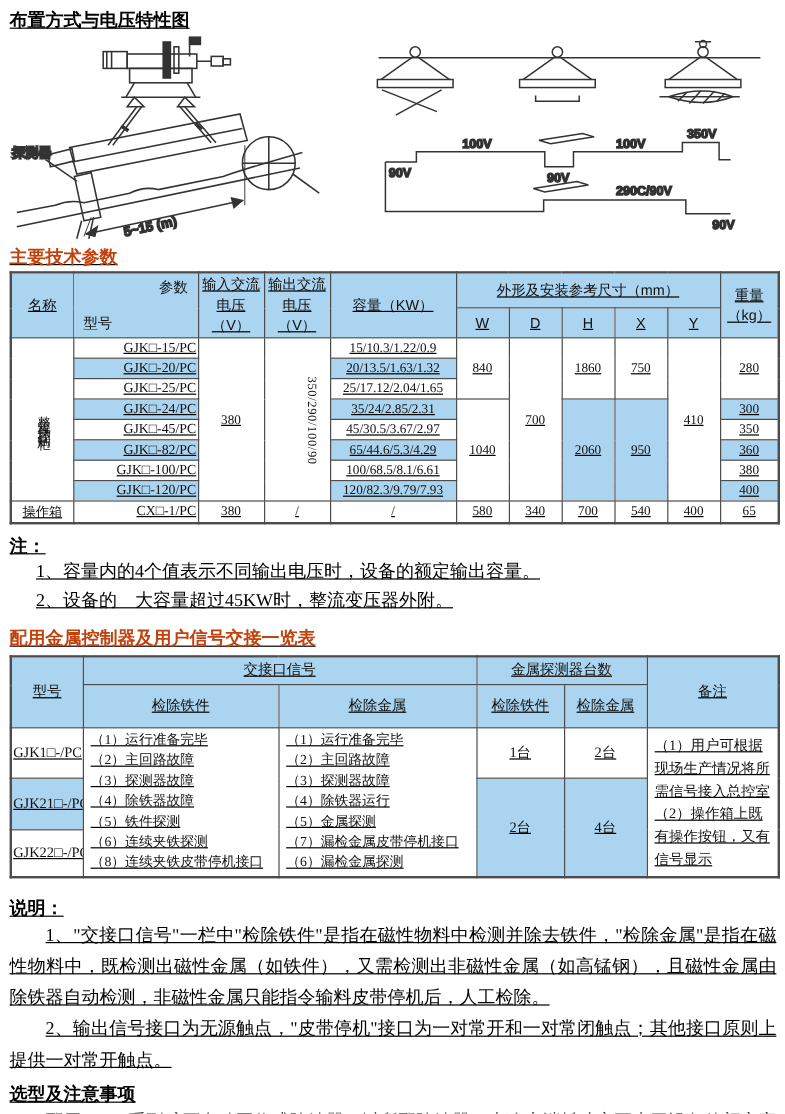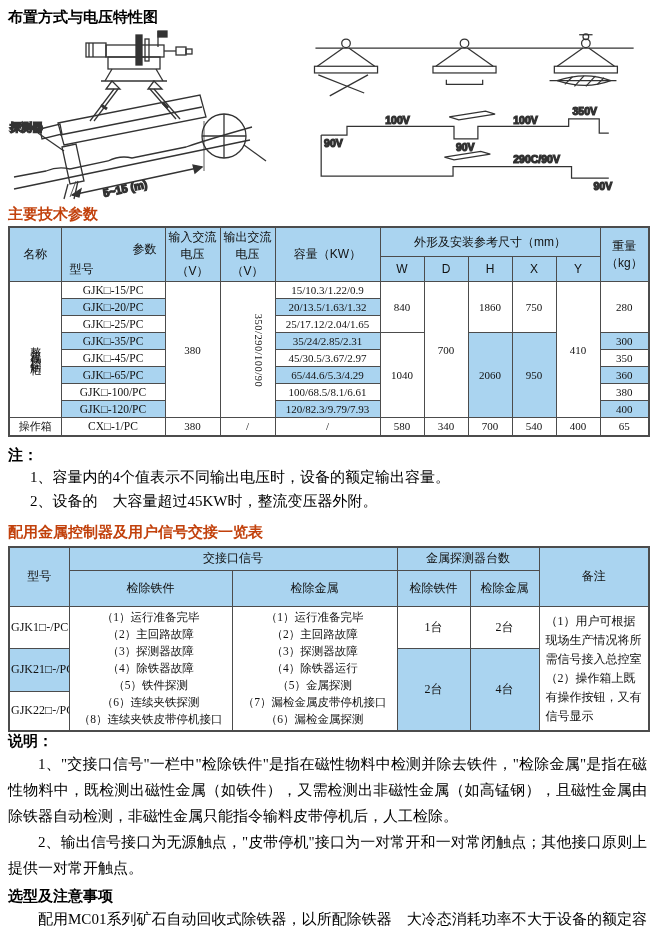--- a/index.html
+++ b/index.html
@@ -2,21 +2,21 @@
 <html><head>
 <meta charset="utf-8">
 <style>
   * { margin:0; padding:0; box-sizing:border-box; }
   html,body { background:#ffffff; }
   body {
     width:654px; height:928px; overflow:hidden;
     font-family:"Liberation Serif","DejaVu Serif",serif;
     color:#000;
   }
-  .page { width:654px; height:928px; padding:8px 7px 0 8px; position:relative; }
+  .page { width:654px; height:928px; padding:8px 7px 0 8px; position:relative;text-decoration:underline; }
 
   .h-main {
     font-family:"Liberation Sans","DejaVu Sans",sans-serif;
     font-size:15px; font-weight:bold; color:#000; margin-bottom:2px;
   }
   .h-blue { color:#c2410c; }
 
   .diagrams { display:flex; width:640px; height:172px; margin-bottom:4px; }
   .diag-left  { width:295px; height:172px; }
   .diag-right { width:345px; height:172px; }
@@ -32,47 +32,47 @@
     font-family:"Liberation Sans","DejaVu Sans",sans-serif;
     font-size:12px; padding:1px 2px;
   }
   .bl { background:#aad4f0; }
 
   
   .diagcell { position:relative; padding:0;
     background-image:linear-gradient(to bottom right,
       transparent calc(50% - 0.8px), #4c4c4c calc(50% - 0.8px),
       #4c4c4c calc(50% + 0.8px), transparent calc(50% + 0.8px)); }
-  .diagcell .tr-lab { position:absolute; top:13px;  right:8px; }
+  .diagcell .tr-lab { position:absolute; top:3px;  right:8px; }
   .diagcell .bl-lab { position:absolute; bottom:3px; left:8px; }
 
   .vert-name { writing-mode:vertical-lr; text-orientation:upright;
     display:inline-block; letter-spacing:3px; font-size:11px; }
   .rot90 { display:inline-block; transform:rotate(90deg); white-space:nowrap;
     font-size:10.5px; letter-spacing:0.5px; }
 
-  .t1-model { font-size:11.5px; }
+  .t1-model { font-size:11.5px;text-align:right; }
 
   .notes { margin-top:9px; font-size:15px; }
   .notes-title { font-family:"Liberation Sans","DejaVu Sans",sans-serif;
     font-weight:bold; font-size:15px; }
   .notes ol { list-style:none; padding-left:22px; }
   .notes li { line-height:24px; }
 
   .sec2-title { margin-top:10px; margin-bottom:4px; }
 
   .t2 td { font-size:12px; }
   .t2 .th td { font-size:12px; }
-  .sig-cell { text-align:center; vertical-align:middle; padding:2px 6px; }
+  .sig-cell { text-align:left; vertical-align:middle; padding:2px 6px; }
   .sig-line { font-size:11.5px; line-height:17px; white-space:nowrap; }
   .remark-cell { text-align:left; padding:3px 6px;margin-top:24px; }
   .remark-line { font-size:12px; line-height:19px; }
   .t2-model { font-size:11.5px; }
 
-  .expl { margin-top:0; }
+  .expl { margin-top:16px; }
   .expl-title, .sel-title { font-family:"Liberation Sans","DejaVu Sans",sans-serif;
     font-weight:bold; font-size:15px; }
   .para { font-size:15px; line-height:26px; text-indent:2em; text-align:justify; }
   .sel { margin-top:6px; }
 </style>
 </head>
 <body>
 
 <div class="page">
 
@@ -240,34 +240,34 @@
     </tr>
     <tr style="height:17px">
       <td class="bl t1-model">GJK□-20/PC</td>
       <td class="bl">20/13.5/1.63/1.32</td>
     </tr>
     <tr style="height:17px">
       <td class="t1-model">GJK□-25/PC</td>
       <td>25/17.12/2.04/1.65</td>
     </tr>
     <tr style="height:17px">
-      <td class="bl t1-model">GJK□-35/PC</td>
+      <td class="bl t1-model">GJK□-24/PC</td>
       <td class="bl">35/24/2.85/2.31</td>
       <td rowspan="5">1040</td>
       <td rowspan="5" class="bl">2060</td>
       <td rowspan="5" class="bl">950</td>
       <td class="bl">300</td>
     </tr>
     <tr style="height:17px">
       <td class="t1-model">GJK□-45/PC</td>
       <td>45/30.5/3.67/2.97</td>
       <td>350</td>
     </tr>
     <tr style="height:17px">
-      <td class="bl t1-model">GJK□-65/PC</td>
+      <td class="bl t1-model">GJK□-82/PC</td>
       <td class="bl">65/44.6/5.3/4.29</td>
       <td class="bl">360</td>
     </tr>
     <tr style="height:17px">
       <td class="t1-model">GJK□-100/PC</td>
       <td>100/68.5/8.1/6.61</td>
       <td>380</td>
     </tr>
     <tr style="height:17px">
       <td class="bl t1-model">GJK□-120/PC</td>

